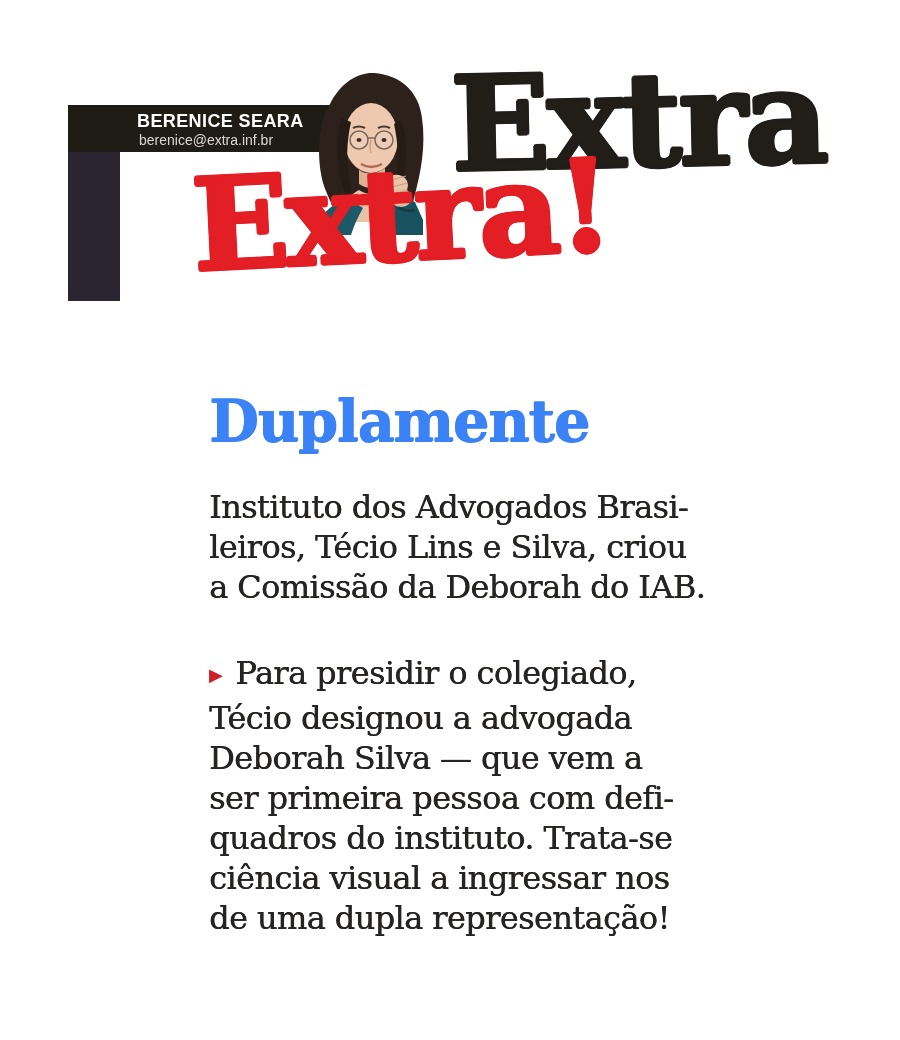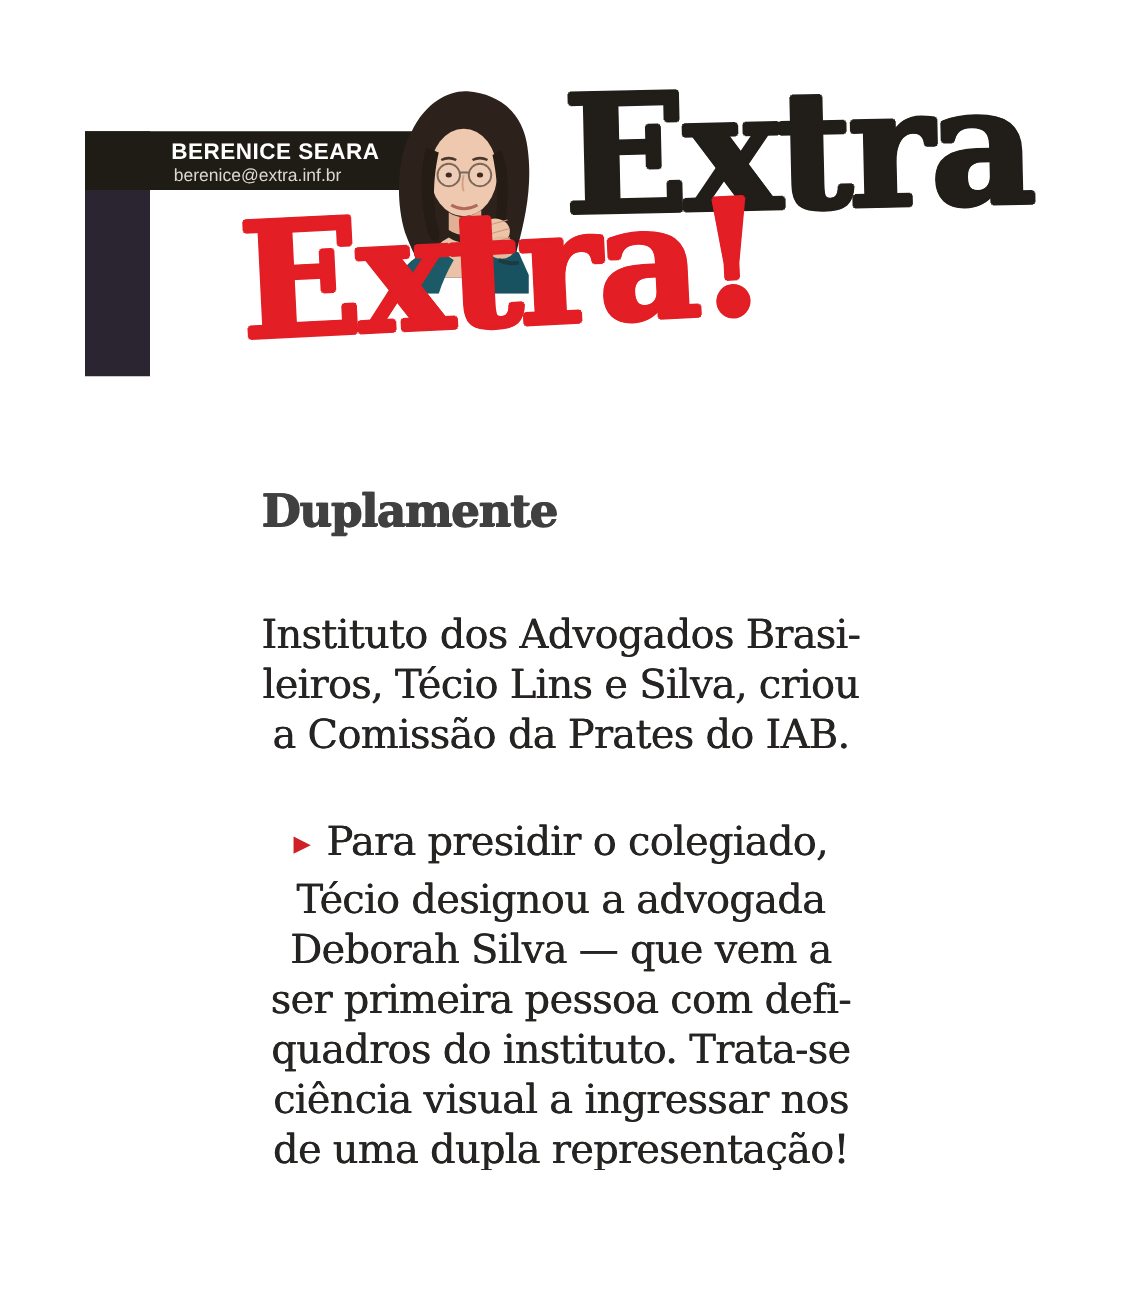--- a/index.html
+++ b/index.html
@@ -11,21 +11,20 @@
     --bullet_red:#cf2027;
   }
   *{margin:0;padding:0;box-sizing:border-box;}
   html,body{background:#fff;}
   .page{
     position:relative;
     width:900px;height:936px;
     background:#ffffff;
     overflow:hidden;
     font-family:"DejaVu Serif", serif;
-    text-align:center;
   }
   
   .corner-bar{
     position:absolute;left:68px;top:105px;
     width:52px;height:196px;
     background:var(--corner_gray);
   }
   .byline-bar{
     position:absolute;left:68px;top:105px;
     width:263px;height:47px;
@@ -68,22 +67,22 @@
   .logo-red{
     left:192px;top:152px;font-size:127px;
     color:var(--accent_red);
     transform:rotate(-2.8deg);
     text-shadow:2px 0 0 currentColor,-2px 0 0 currentColor,0 2px 0 currentColor,0 -2px 0 currentColor,
                 1.4px 1.4px 0 currentColor,-1.4px 1.4px 0 currentColor,1.4px -1.4px 0 currentColor,-1.4px -1.4px 0 currentColor;
   }
   
   .headline{
     position:absolute;left:209px;top:390px;
-    font-size:36px;line-height:1.1;font-weight:bold;
-    letter-spacing:-1px;color:#404040;white-space:nowrap;
+    font-size:57px;line-height:1.1;font-weight:bold;
+    letter-spacing:-1px;color:#3b82f6;white-space:nowrap;
     text-shadow:1px 0 0 currentColor,0 .6px 0 currentColor;
   }
   .body-copy{
     position:absolute;left:209px;top:487px;
   }
   .para{margin:0;}
   .para + .para{margin-top:46px;}
   .line{
     display:block;
     font-size:32px;line-height:40px;
@@ -154,21 +153,21 @@
 
   <div class="logo logo-black">Extra</div>
   <div class="logo logo-red">Extra!</div>
 
   <h1 class="headline">Duplamente</h1>
 
   <div class="body-copy">
     <div class="para">
       <span class="line">Instituto dos Advogados Brasi-</span>
       <span class="line">leiros, Técio Lins e Silva, criou</span>
-      <span class="line">a Comissão da Prates do IAB.</span>
+      <span class="line">a Comissão da Deborah do IAB.</span>
     </div>
     <div class="para">
       <span class="line"><span class="bullet">▶</span><span>Para presidir o colegiado,</span></span>
       <span class="line">Técio designou a advogada</span>
       <span class="line">Deborah Silva — que vem a</span>
       <span class="line">ser primeira pessoa com defi-</span>
       <span class="line">quadros do instituto. Trata-se</span>
       <span class="line">ciência visual a ingressar nos</span>
       <span class="line">de uma dupla representação!</span>
     </div>

